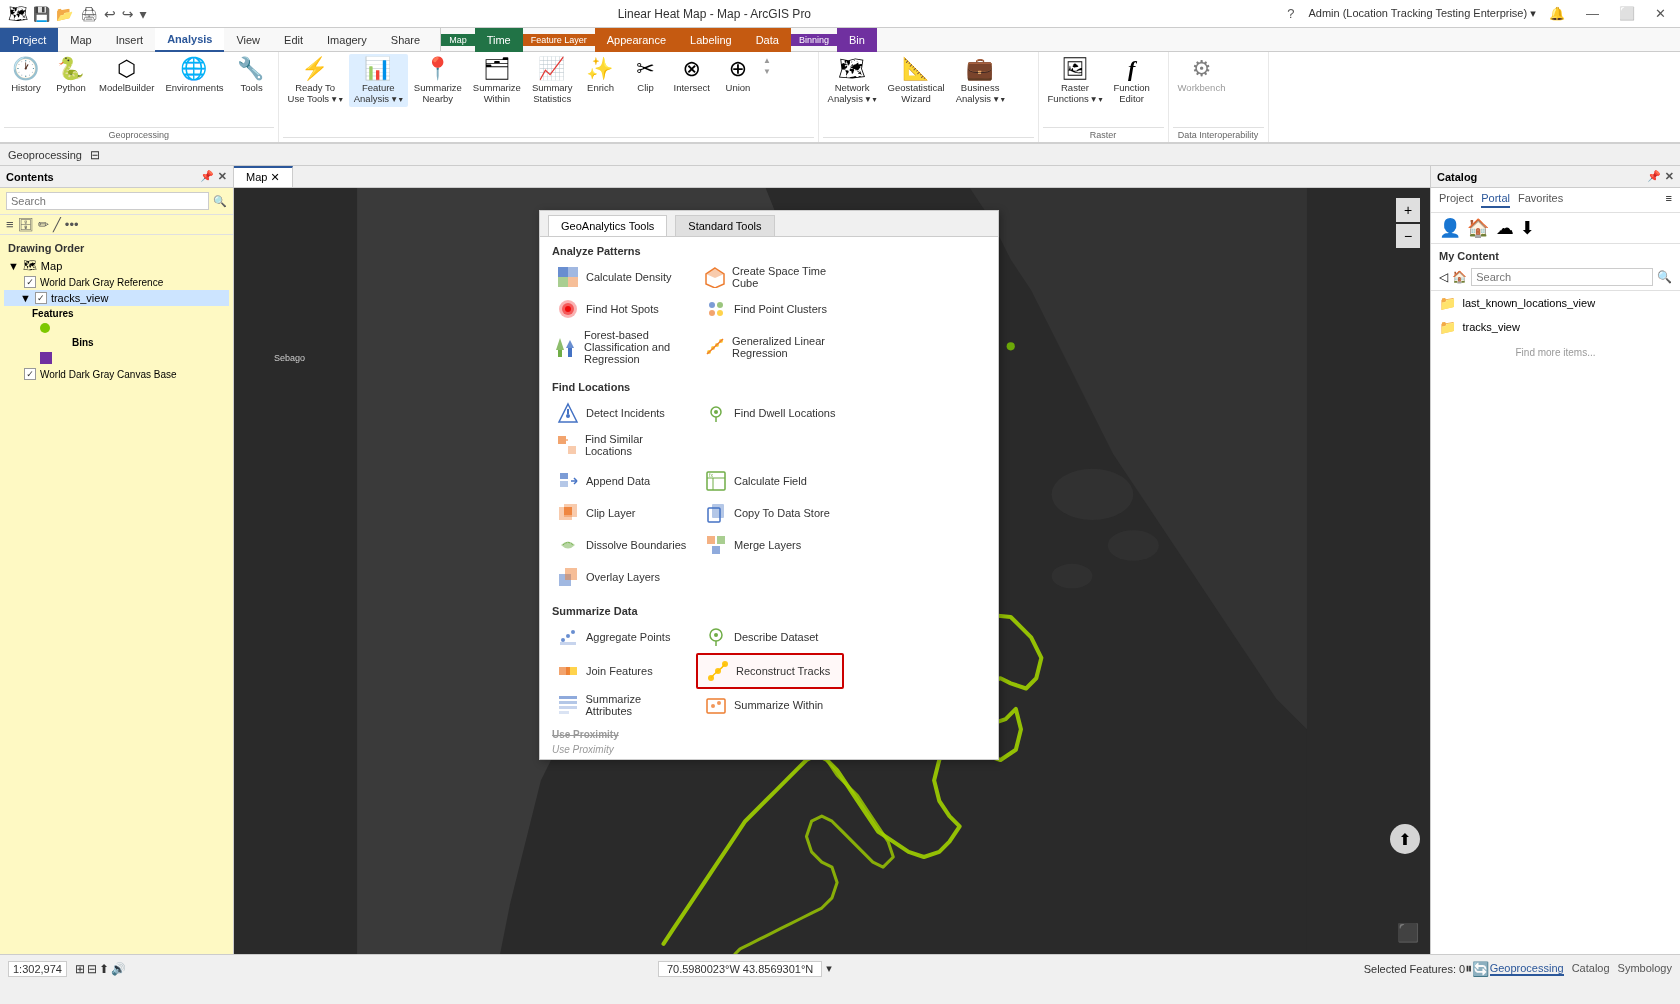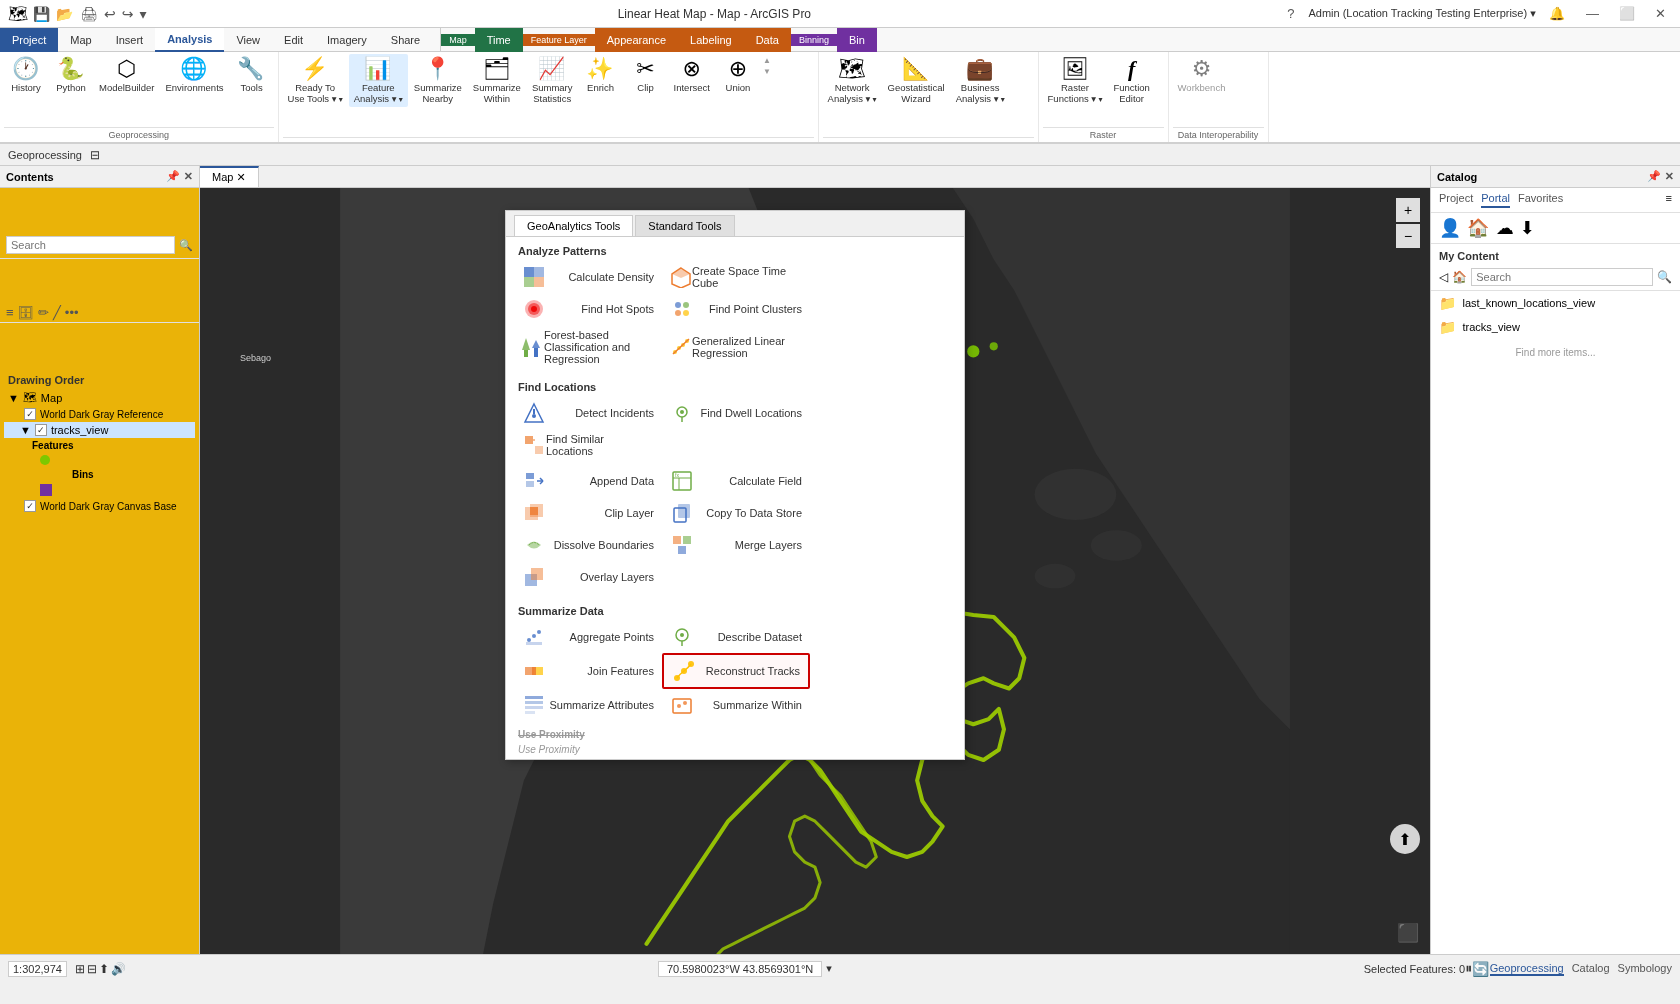--- a/index.html
+++ b/index.html
@@ -37,26 +37,25 @@
       padding: 0 8px;
       border-bottom: 1px solid #ccc;
       font-size: 11px;
       color: #333;
       gap: 8px;
     }
     .geo-collapse { cursor: pointer; font-size: 12px; }
 
     
     .left-panel {
-      width: 200px;
-      background: #eab308;
+      width: 234px;
+      background: #fef9c3;
       border-right: 1px solid #ccc;
       display: flex;
       flex-direction: column;
-      gap: 44px;
     }
     .panel-header {
       display: flex;
       align-items: center;
       justify-content: space-between;
       padding: 4px 6px;
       background: #f0f0f0;
       border-bottom: 1px solid #ccc;
       font-size: 11px;
       font-weight: bold;
@@ -145,21 +144,21 @@
       border: 1px solid #ccc;
       box-shadow: 2px 2px 8px rgba(0,0,0,0.3);
       z-index: 100;
       font-size: 11px;
     }
     .dropdown-tabs {
       display: flex;
       border-bottom: 1px solid #ccc;
       background: #f0f0f0;
       padding: 4px 8px 0;
-      gap: 2px;
+      gap: 8px;
     }
     .dropdown-tab {
       padding: 4px 12px;
       cursor: pointer;
       background: #e0e0e0;
       border: 1px solid #ccc;
       border-bottom: none;
       font-size: 11px;
     }
     .dropdown-tab.active { background: #fff; }
@@ -171,25 +170,25 @@
       background: #fff;
     }
     .dropdown-items-row {
       display: flex;
       flex-wrap: wrap;
       padding: 0 8px 4px;
     }
     .dropdown-item {
       display: flex;
       align-items: center;
+      gap: 6px;
       padding: 4px 8px;
       cursor: pointer;
       width: 148px;
       border-radius: 2px;
-      justify-content: space-between;
     }
     .dropdown-item.highlighted {
       border: 2px solid #e00;
       background: #fff8f8;
     }
     .di-icon {
       width: 24px;
       height: 24px;
       display: flex;
       align-items: center;

